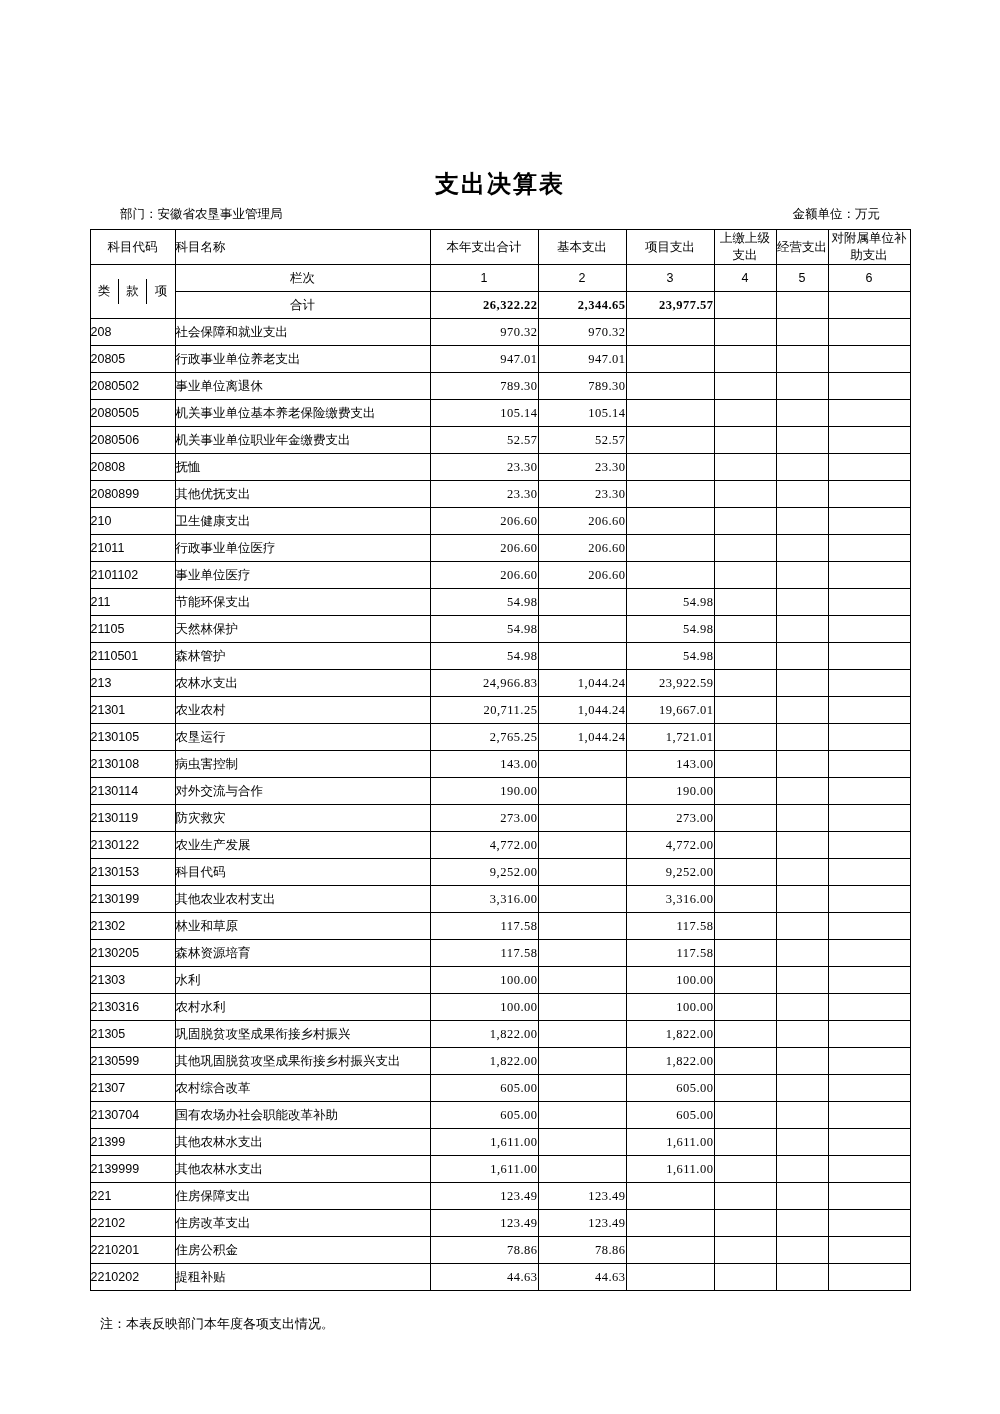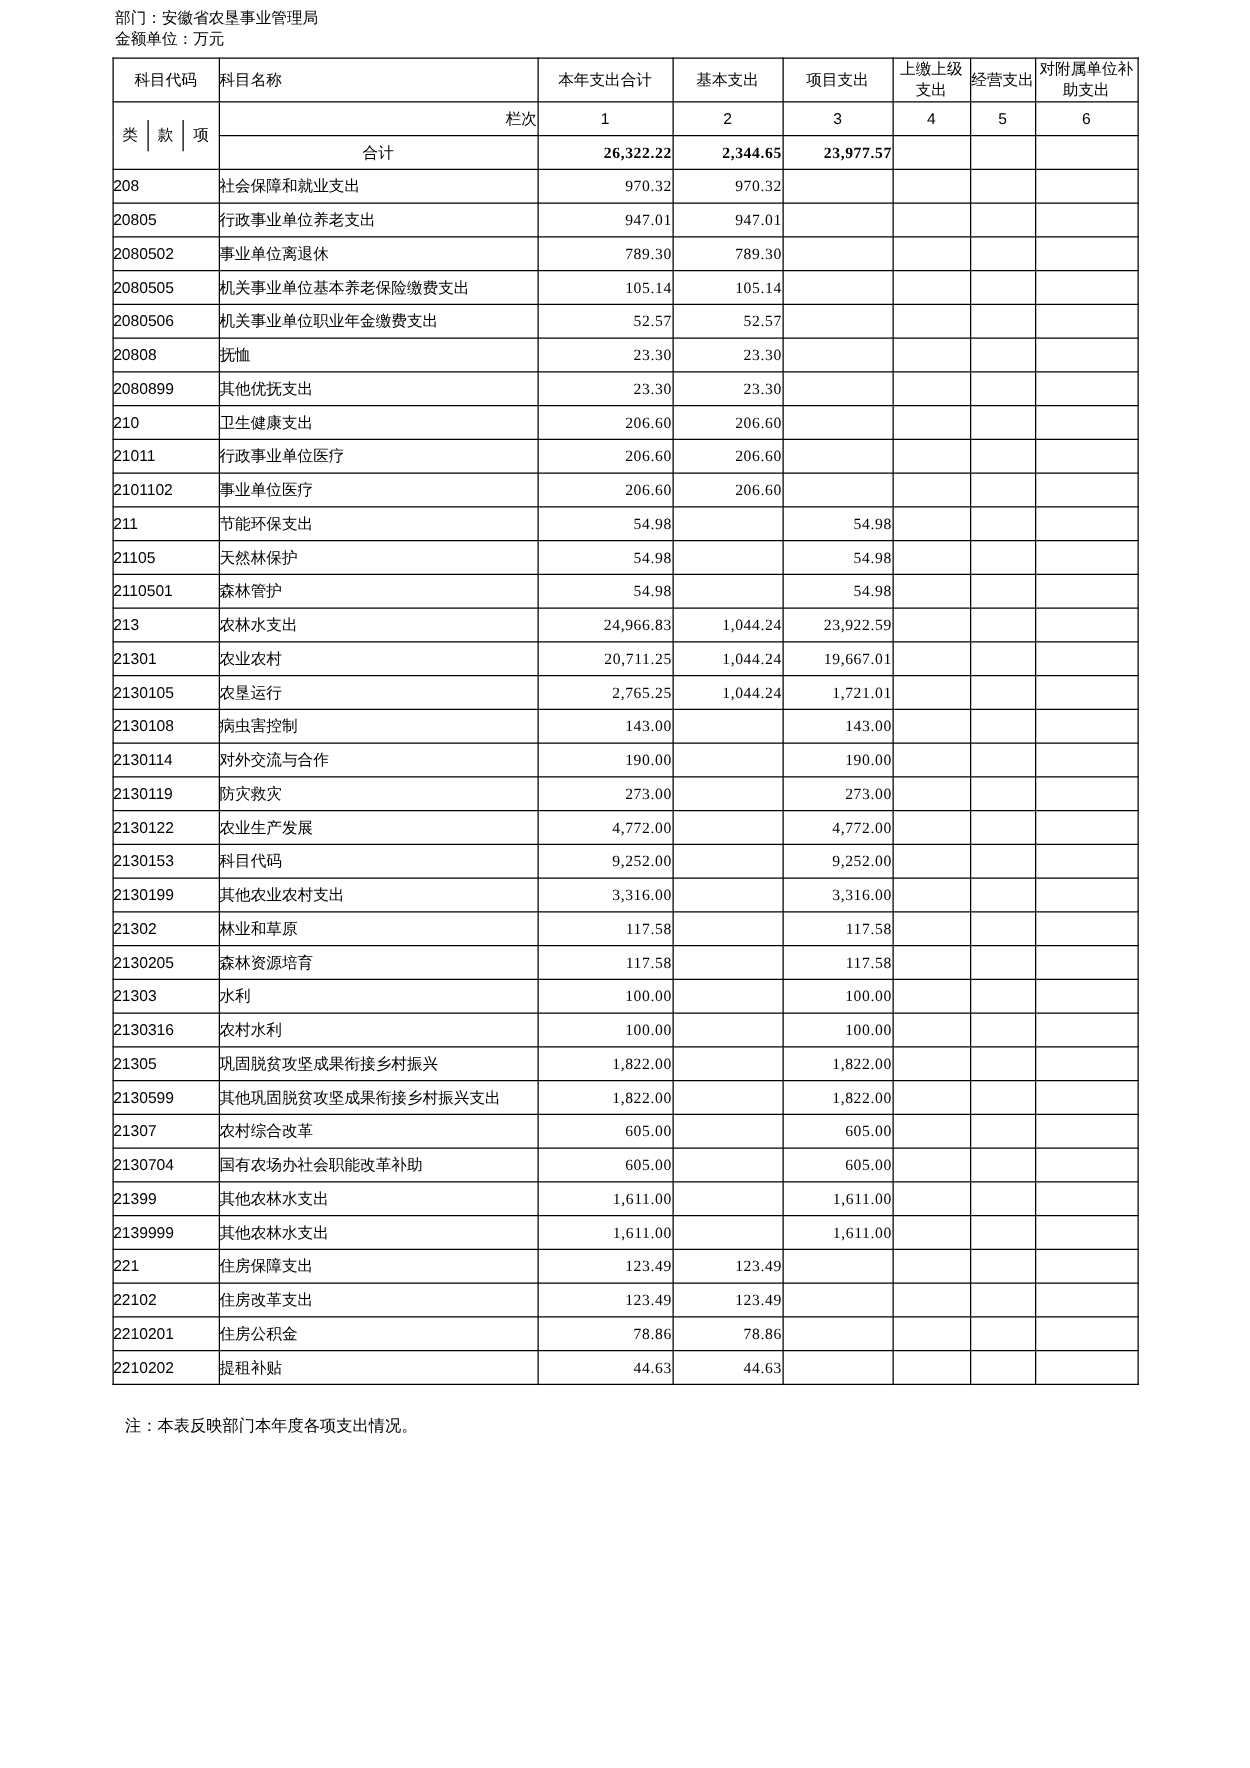--- a/index.html
+++ b/index.html
@@ -34,23 +34,22 @@
     font-size: 12.5px;
     margin-top: 22px;
     padding-right: 100px;
     font-family: "Liberation Sans", sans-serif;
   }
   .meta-row {
     display: flex;
     justify-content: space-between;
     font-size: 12.5px;
     margin-top: 6px;
-    padding: 0 92px;
+    padding: 0 120px;
     font-family: "Liberation Sans", sans-serif;
-    flex-direction: column;
   }
   table.main {
     border-collapse: collapse;
     margin: 6px auto 0 auto;
     width: 800px;
     table-layout: fixed;
     font-family: "Liberation Sans", sans-serif;
   }
   table.main th, table.main td {
     border: 1px solid #000000;
@@ -120,20 +119,21 @@
     padding-left: 100px;
     font-family: Liberation Serif, serif;
   }
   .code-cell { text-align: left; padding-left: 10px; }
 </style>
 </head>
 <body>
 
 <div class="page">
 
+  <div class="doc-title">支出决算表</div>
 
 
   <div class="meta-row">
     <span>部门：安徽省农垦事业管理局</span>
     <span>金额单位：万元</span>
   </div>
 
   <table class="main">
     <thead>
       <tr>
@@ -151,21 +151,21 @@
           <table>
             <tbody>
                 <tr>
               <td>类</td>
               <td>款</td>
               <td>项</td>
             </tr>
           </tbody>
             </table>
         </th>
-        <th class="col-name lancixt" style="padding-left:0;text-align:right;">栏次</th>
+        <th class="col-name lancixt" style="padding-left:0;">栏次</th>
         <th class="sub-hdr">1</th>
         <th class="sub-hdr">2</th>
         <th class="sub-hdr">3</th>
         <th class="sub-hdr">4</th>
         <th class="sub-hdr">5</th>
         <th class="sub-hdr">6</th>
       </tr>
       <tr class="total-row">
         <td class="col-name lancixt" style="padding-left:0;">合计</td>
         <td class="num">26,322.22</td>

